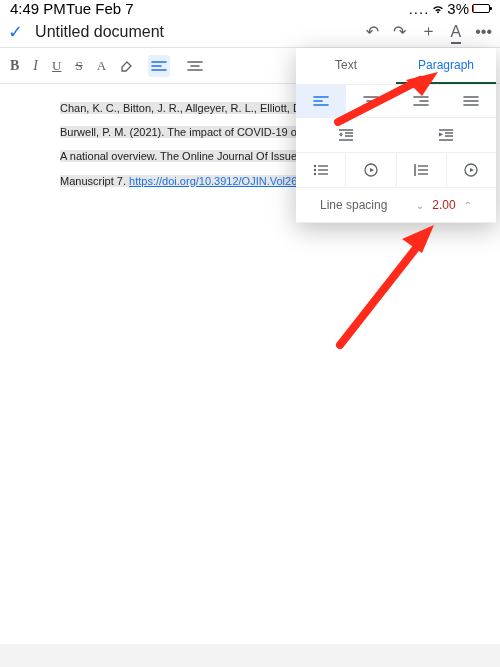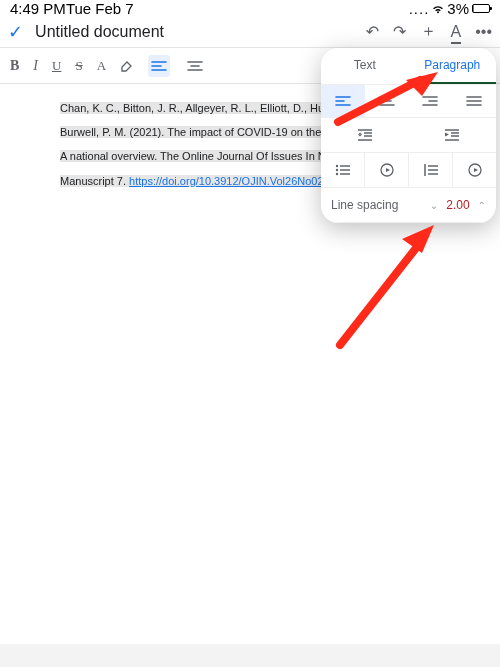--- a/index.html
+++ b/index.html
@@ -22,28 +22,28 @@
   .toolbar .i{font-style:italic;font-family:Georgia,serif;font-size:14px;}
   .toolbar .u{text-decoration:underline;font-family:Georgia,serif;}
   .toolbar .s{text-decoration:line-through;font-family:Georgia,serif;}
   .toolbar .tc{font-family:Georgia,serif;}
   .toolbar .hl{width:14px;height:14px;display:inline-block;}
   .alignbtn{width:22px;height:22px;display:flex;align-items:center;justify-content:center;border-radius:3px;}
   .alignbtn.active{background:#e8f0fe;color:#1a73e8;}
   .doc{background:#fff;margin:0;padding:12px 16px 200px 60px;font-size:11px;line-height:2.2;color:#202124;min-height:560px;position:relative;}
   .doc .sel{background:#e6e6e6;}
   .doc a{color:#1a73e8;text-decoration:underline;}
-  .popup{position:absolute;top:48px;right:4px;width:175px;background:#fff;border-radius:17px;box-shadow:0 6px 24px rgba(0,0,0,.25);overflow:hidden;font-size:12px;color:#5f6368;}
+  .popup{position:absolute;top:48px;right:4px;width:200px;background:#fff;border-radius:0;box-shadow:0 6px 24px rgba(0,0,0,.25);overflow:hidden;font-size:12px;color:#5f6368;}
   .popup .tabs{display:flex;border-bottom:1px solid #eee;}
   .popup .tab{flex:1;text-align:center;padding:10px 0;font-size:12px;}
   .popup .tab.active{color:#1a73e8;border-bottom:2px solid #14532d;font-weight:500;}
   .popup .row{display:flex;border-bottom:1px solid #eee;}
   .popup .cell{flex:1;display:flex;align-items:center;justify-content:center;padding:10px 0;}
   .popup .cell.active{background:#e8f0fe;color:#1a73e8;}
-  .popup .ls{display:flex;align-items:center;padding:10px 10px;border-bottom:1px solid #eee;}
+  .popup .ls{display:flex;align-items:center;padding:10px 24px;border-bottom:1px solid #eee;}
   .popup .ls .lbl{flex:1;}
   .popup .ls .ctrl{display:flex;align-items:center;gap:8px;}
   .chev{color:#9aa0a6;font-size:10px;}
   .arrow{position:absolute;pointer-events:none;}
   svg.alignicon{width:16px;height:12px;}
   svg.alignicon line{stroke:currentColor;stroke-width:1.6;stroke-linecap:round;}
   svg.listicon{width:16px;height:14px;}
   svg.listicon line{stroke:currentColor;stroke-width:1.4;}
   svg.listicon circle{fill:currentColor;}
   svg.indenticon{width:16px;height:14px;}

